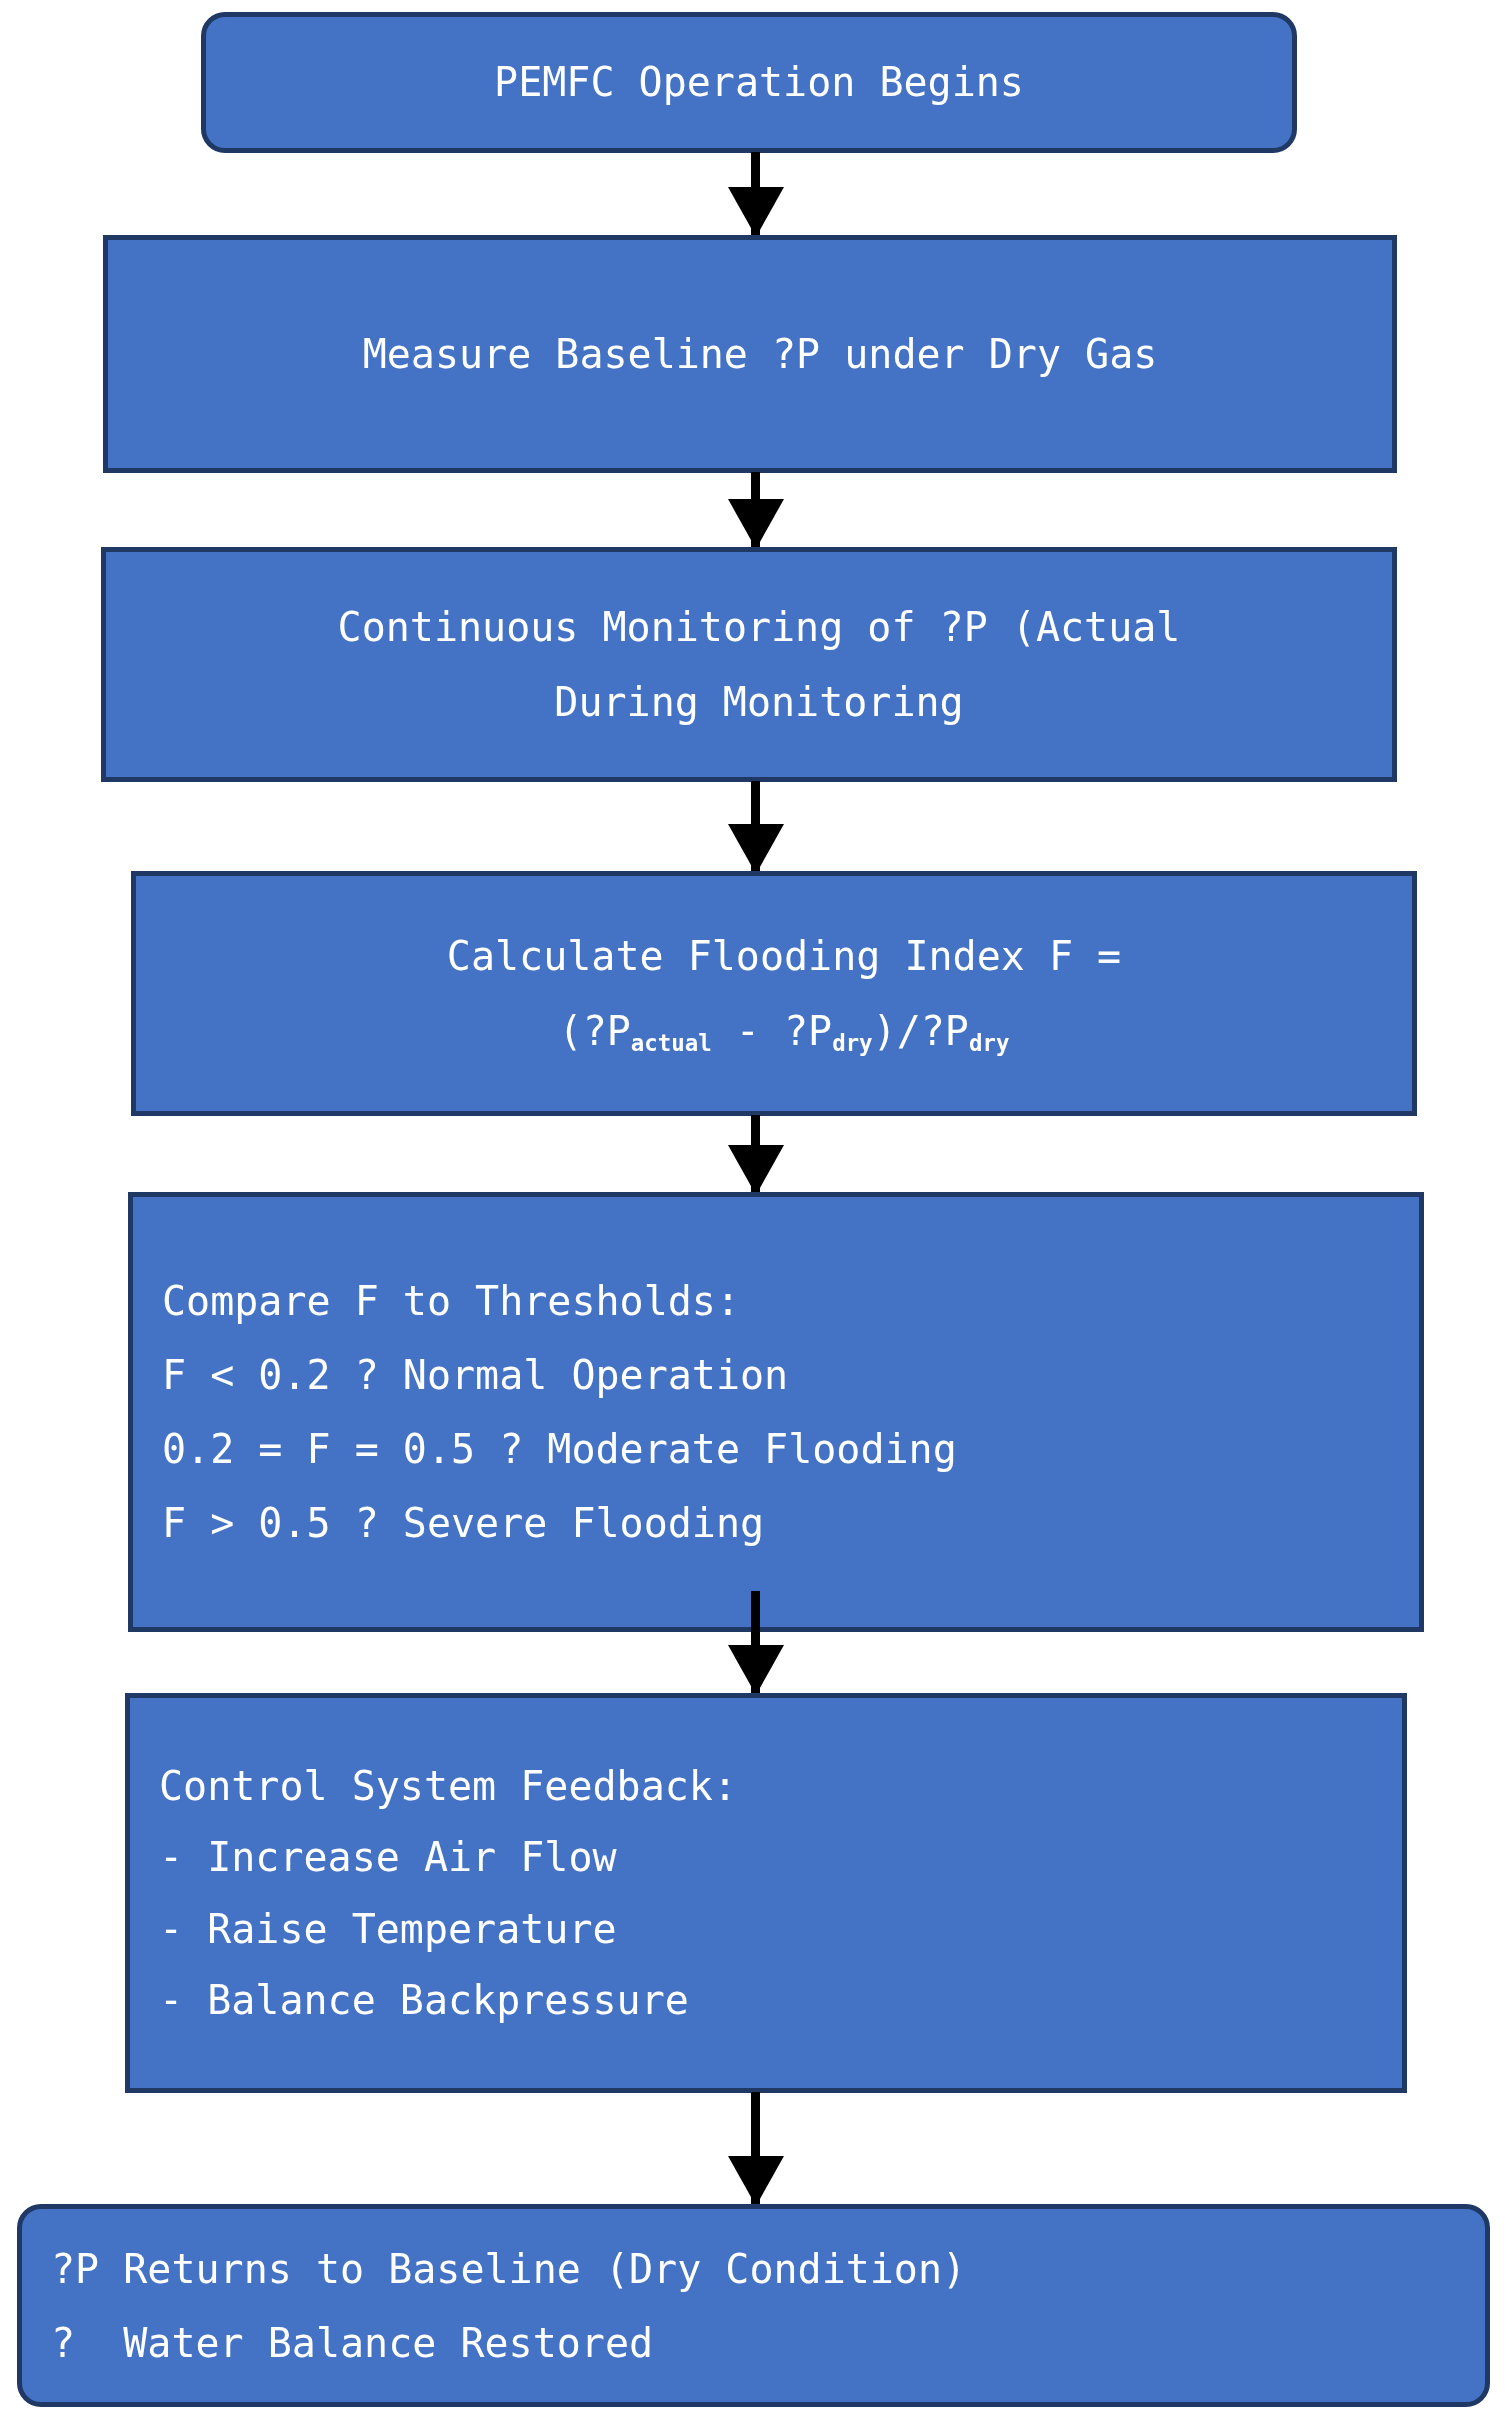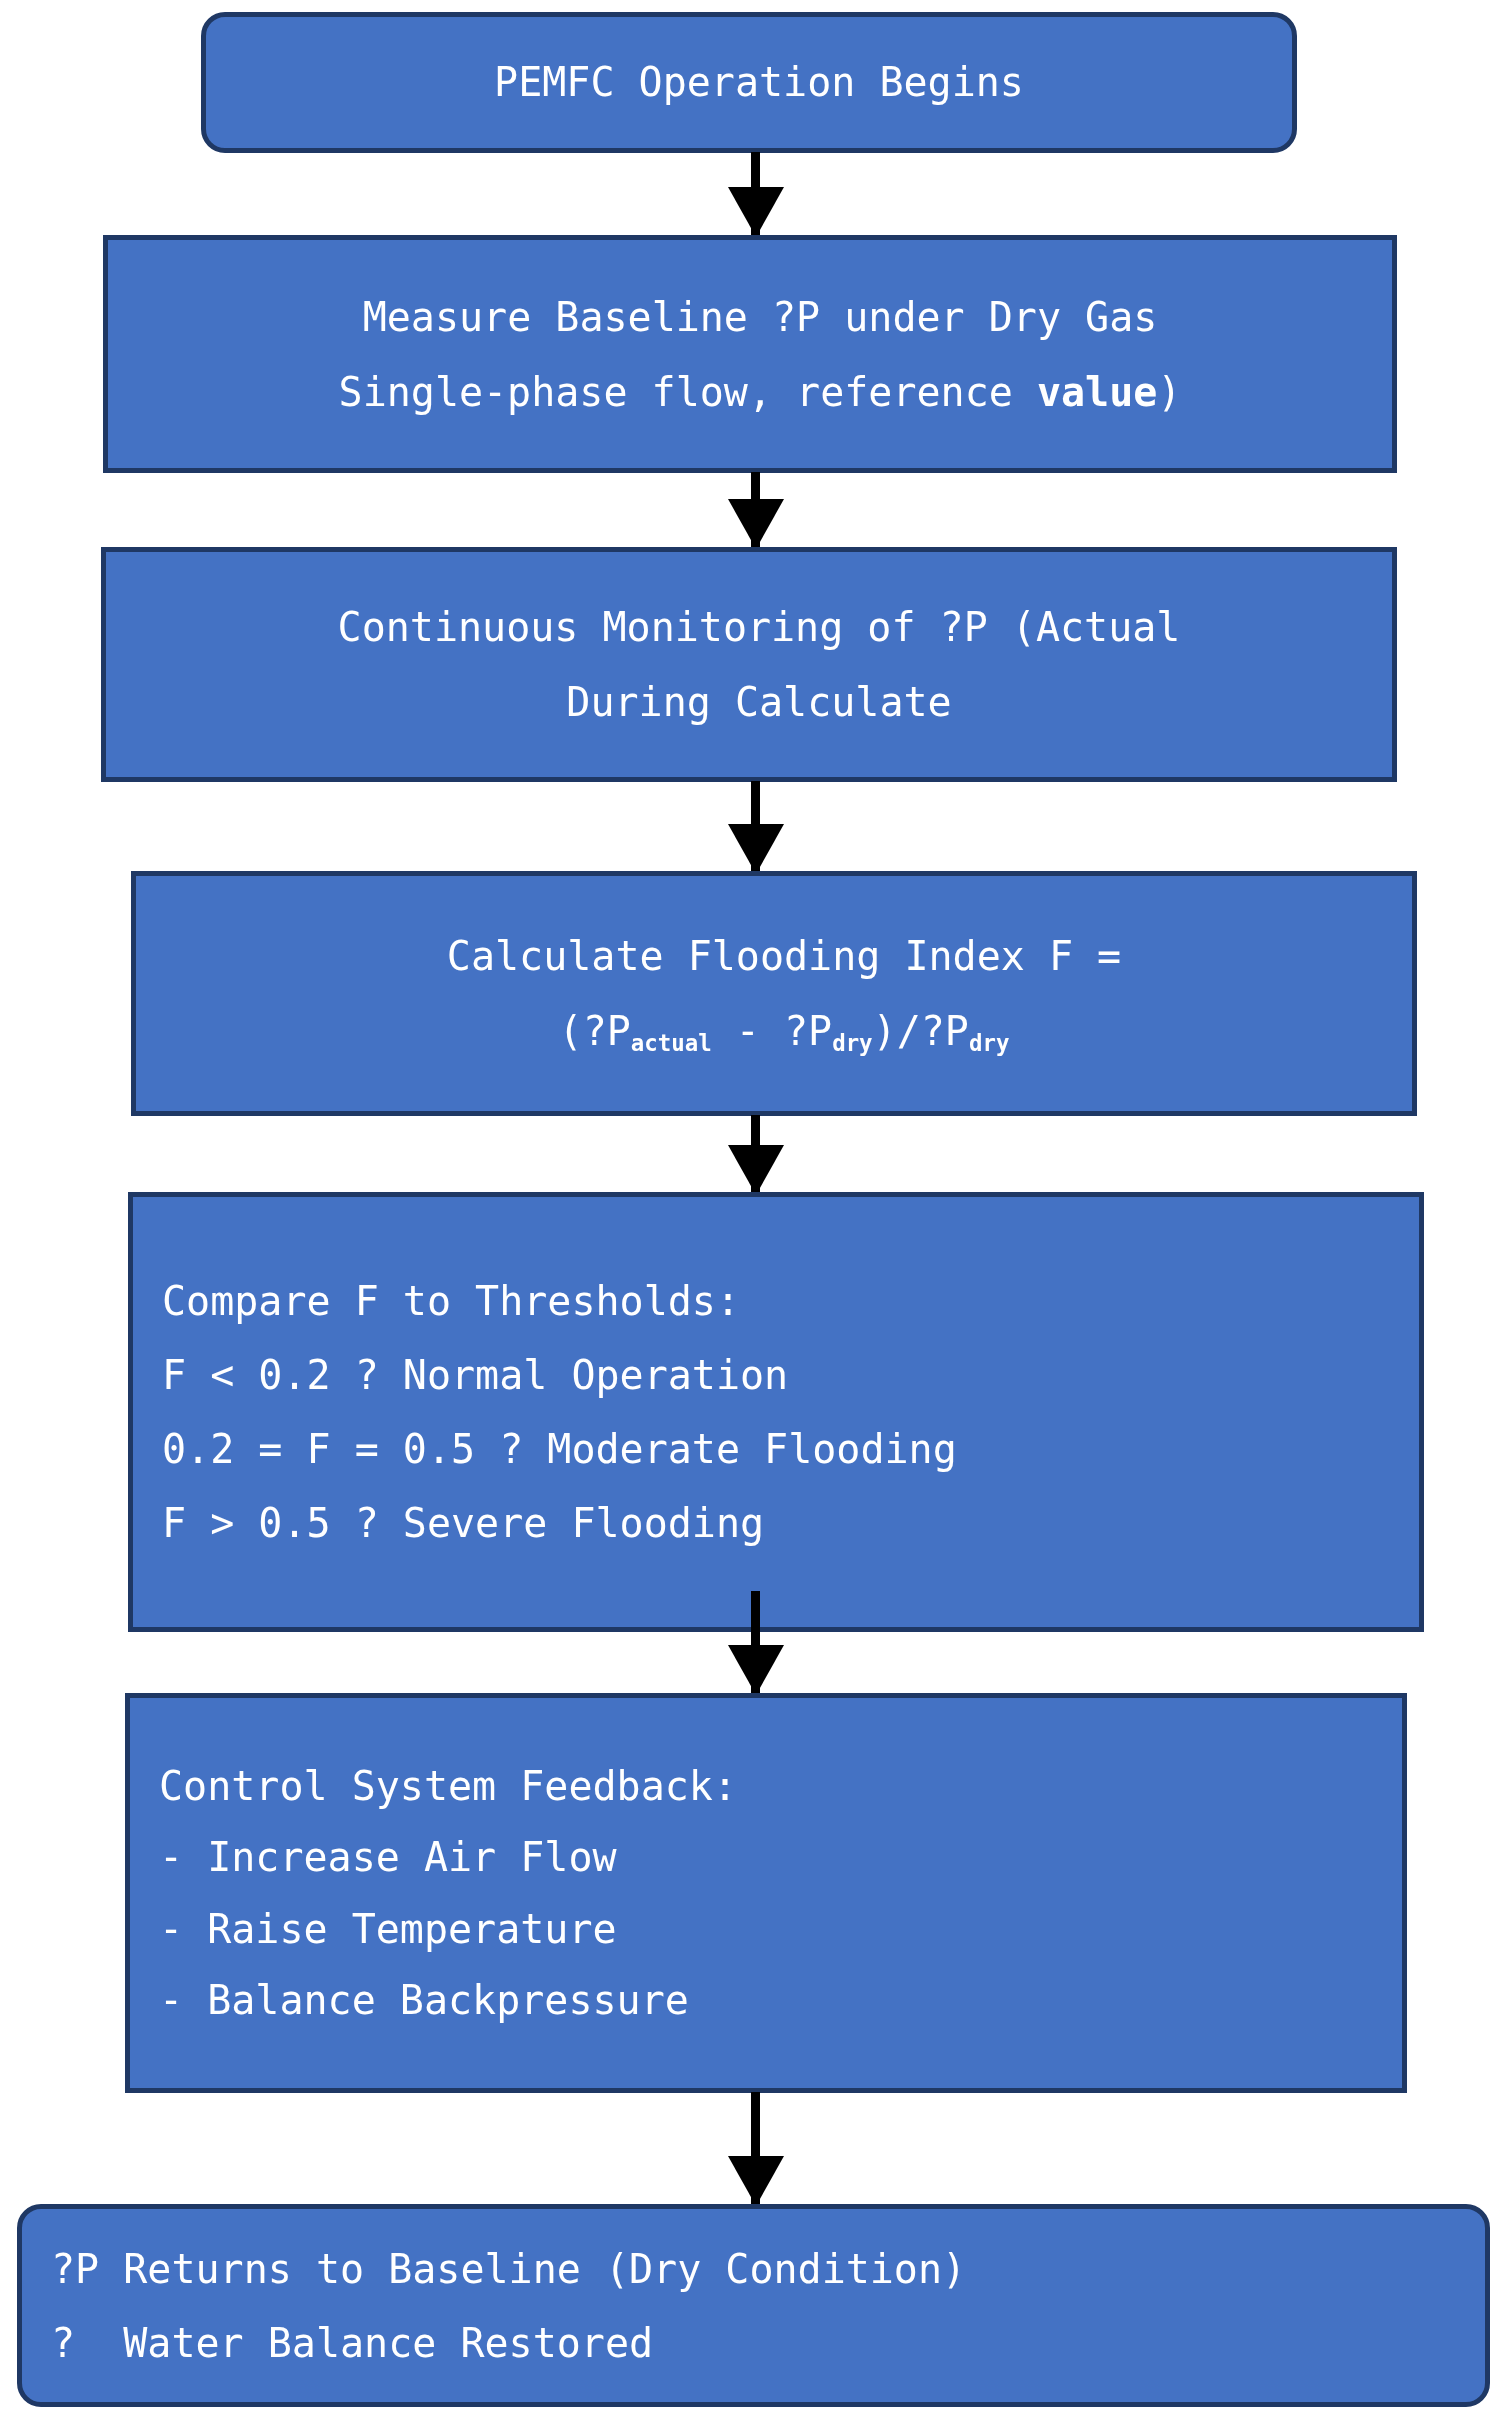--- a/index.html
+++ b/index.html
@@ -123,31 +123,30 @@
     <span class="line">PEMFC Operation Begins</span>
   </div>
 
   <div class="arrow" id="arrow-1">
     <div class="shaft"></div>
     <div class="head"></div>
   </div>
 
   <div class="node center" id="node-2">
     <span class="line">Measure Baseline ?P under Dry Gas</span>
-    <span class="line"><span>Single-phase flow, reference </span><b class="bold-word">value</b><span>)</span></span>
   </div>
 
   <div class="arrow" id="arrow-2">
     <div class="shaft"></div>
     <div class="head"></div>
   </div>
 
   <div class="node center" id="node-3">
     <span class="line">Continuous Monitoring of ?P (Actual</span>
-    <span class="line">During Calculate</span>
+    <span class="line">During Monitoring</span>
   </div>
 
   <div class="arrow" id="arrow-3">
     <div class="shaft"></div>
     <div class="head"></div>
   </div>
 
   <div class="node center" id="node-4">
     <span class="line">Calculate Flooding Index F =</span>
     <span class="line"><span>(?P</span><sub>actual</sub><span> - ?P</span><sub>dry</sub><span>)/?P</span><sub>dry</sub></span>

